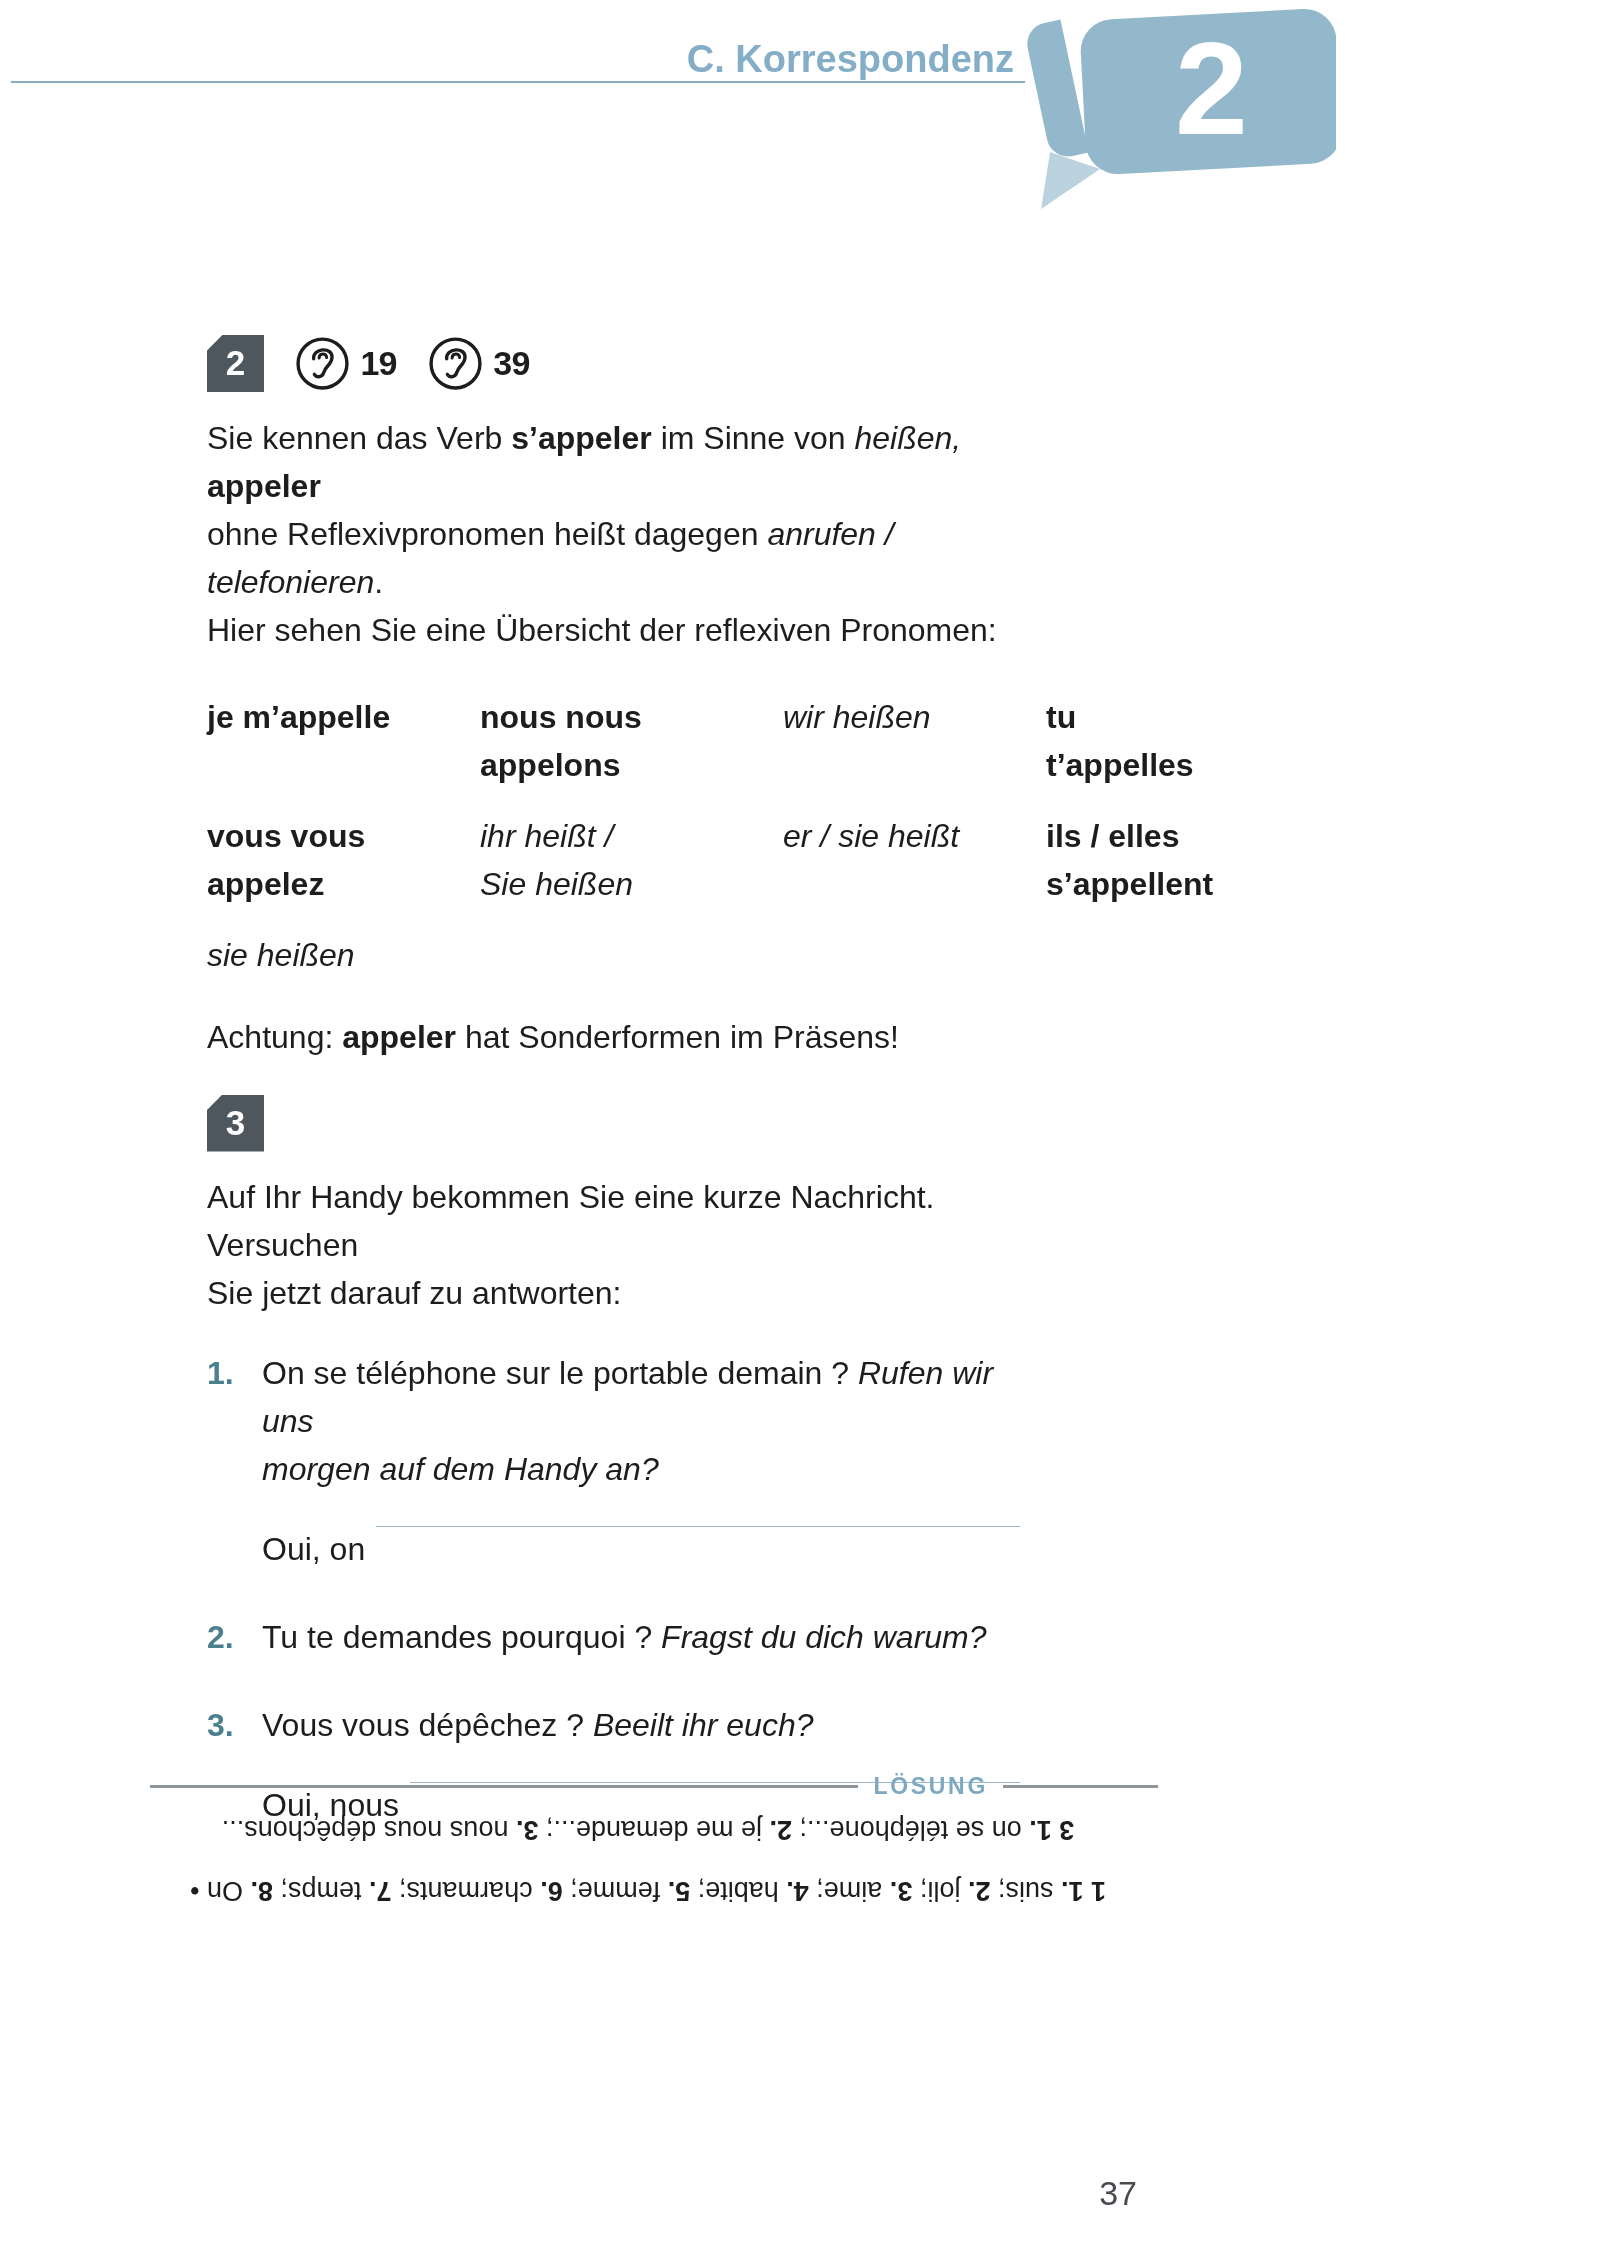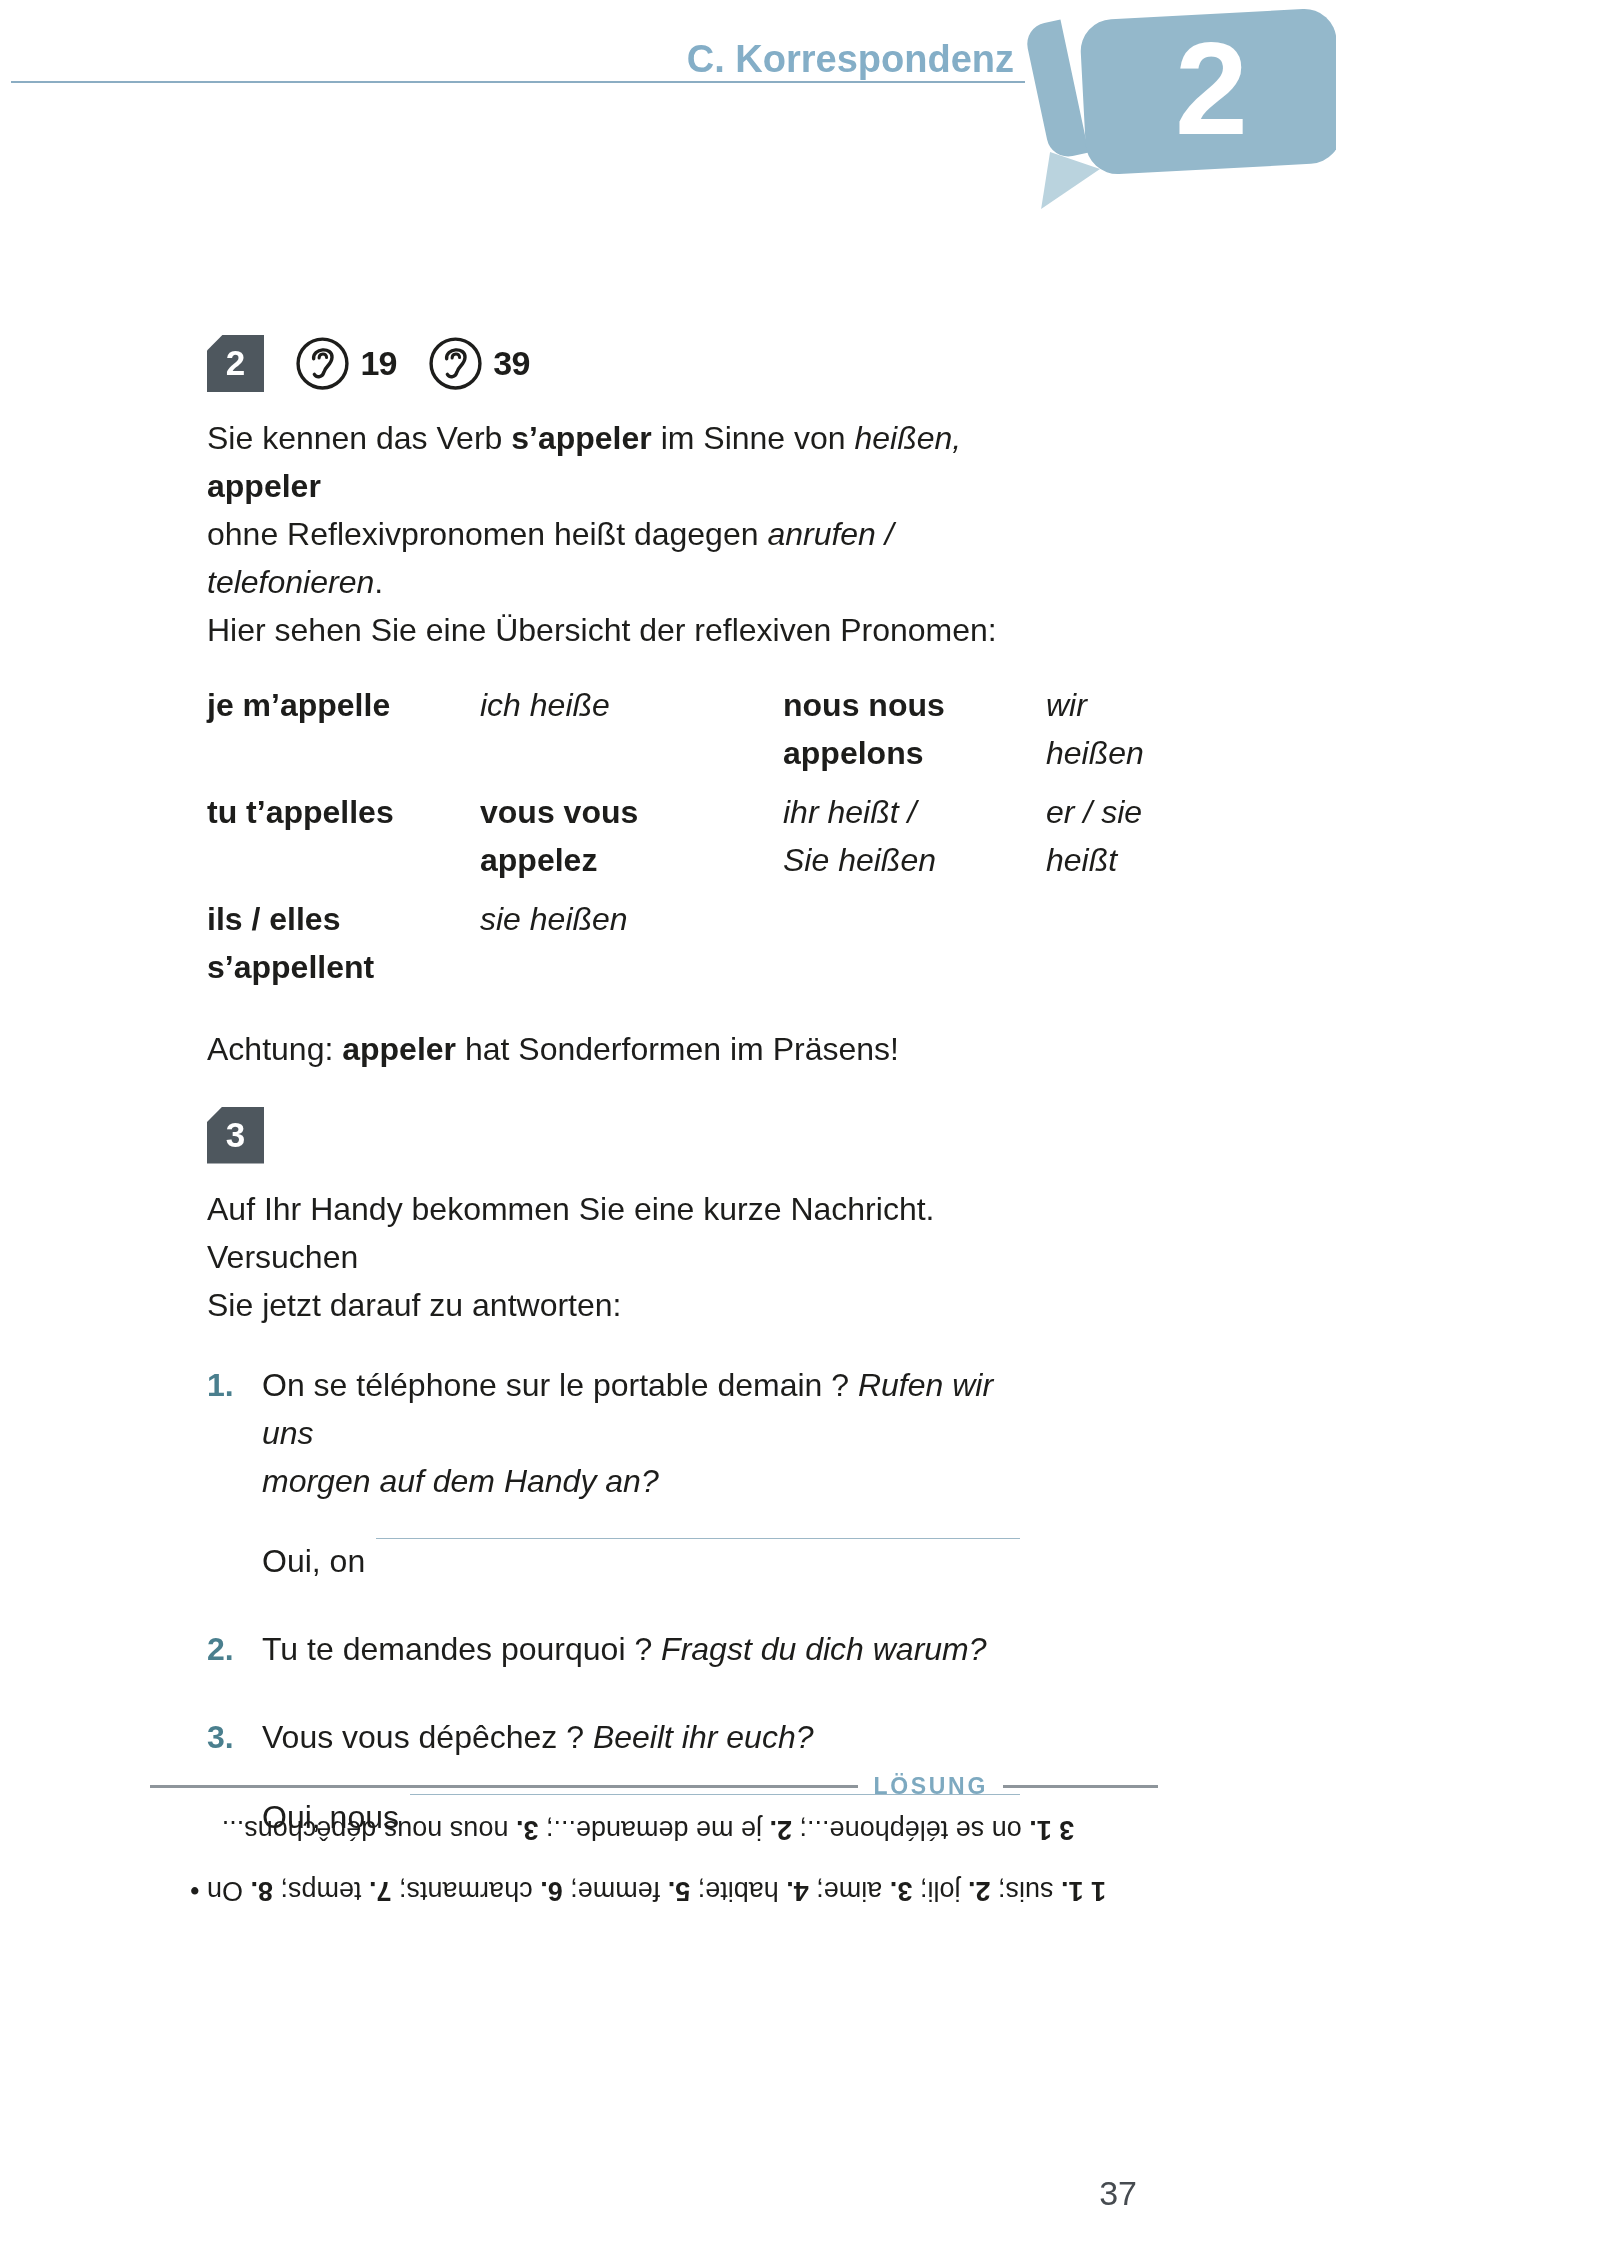--- a/index.html
+++ b/index.html
@@ -38,21 +38,21 @@
   .st-b { font-weight:700; }
   .st-i { font-style:italic; }
 
   .conj-table {
     margin-top:27px;
     display:grid;
     grid-template-columns:273px 303px 263px 1fr;
     row-gap:10.8px;
     line-height:1.5;
   }
-  .cell { white-space:pre-line; }
+  .cell { white-space:pre-line;margin-top:12px; }
   .cell.fr { font-weight:700; }
   .cell.de { font-style:italic; }
 
   .achtung { margin:34px 0 8px 0; white-space:pre-wrap; }
 
   .badge-3 { margin-top:34px; }
 
   .instr { margin:21.5px 0 0 0; white-space:pre-line; }
 
   .q-item { display:flex; margin-top:32px; }
@@ -116,21 +116,20 @@
         <span class="audio-num">39</span>
       </div>
     </div>
 
     <p class="intro"><span class="st-n">Sie kennen das Verb </span><span class="st-b">s’appeler</span><span class="st-n"> im Sinne von </span><span class="st-i">heißen,</span><span class="st-n"> </span><span class="st-b">appeler</span><span class="st-n">
 ohne Reflexivpronomen heißt dagegen </span><span class="st-i">anrufen / telefonieren</span><span class="st-n">.
 Hier sehen Sie eine Übersicht der reflexiven Pronomen:</span></p>
 
     <div class="conj-table">
       <div class="cell fr">je m’appelle</div>
-      <div class="cell de">ich heiße</div>
       <div class="cell fr">nous nous
 appelons</div>
       <div class="cell de">wir heißen</div>
 
       <div class="cell fr">tu t’appelles</div>
       <div class="cell fr">vous vous
 appelez</div>
       <div class="cell de">ihr heißt /
 Sie heißen</div>
 

